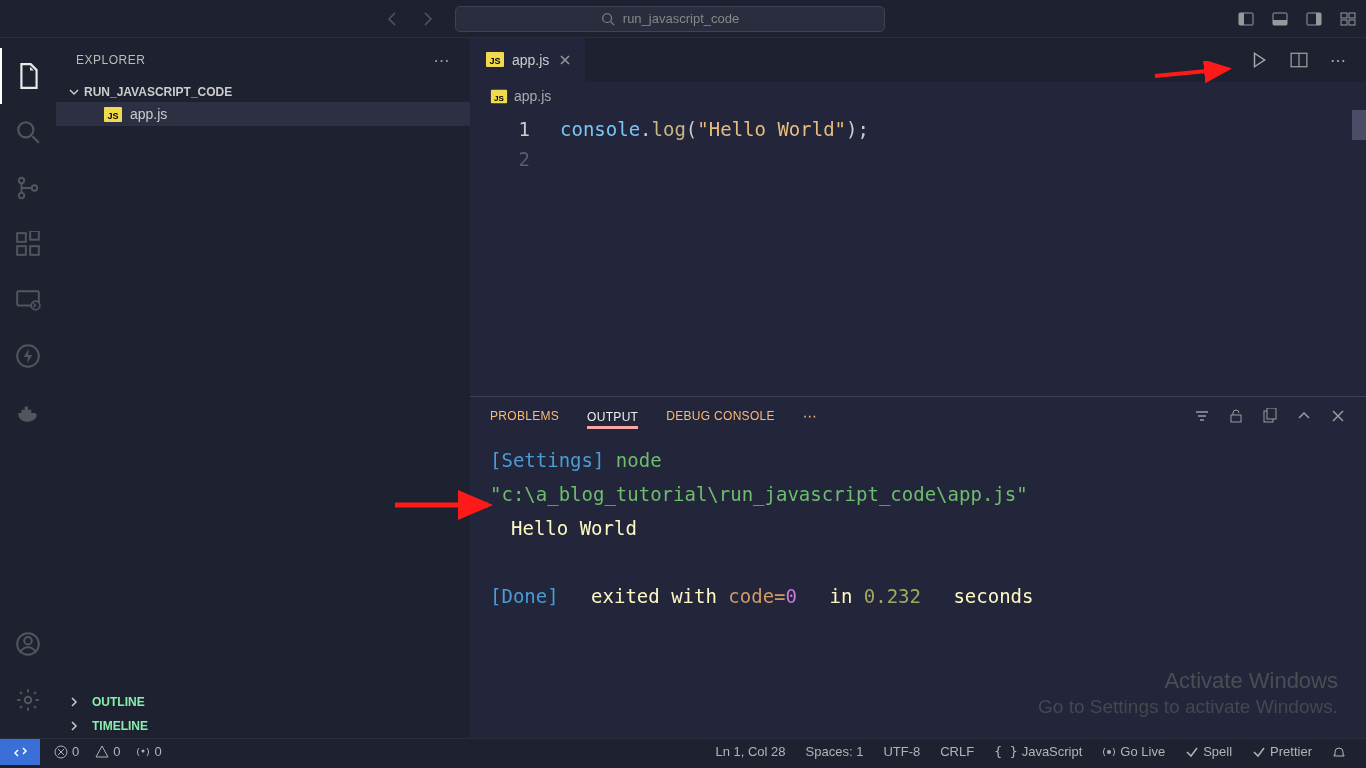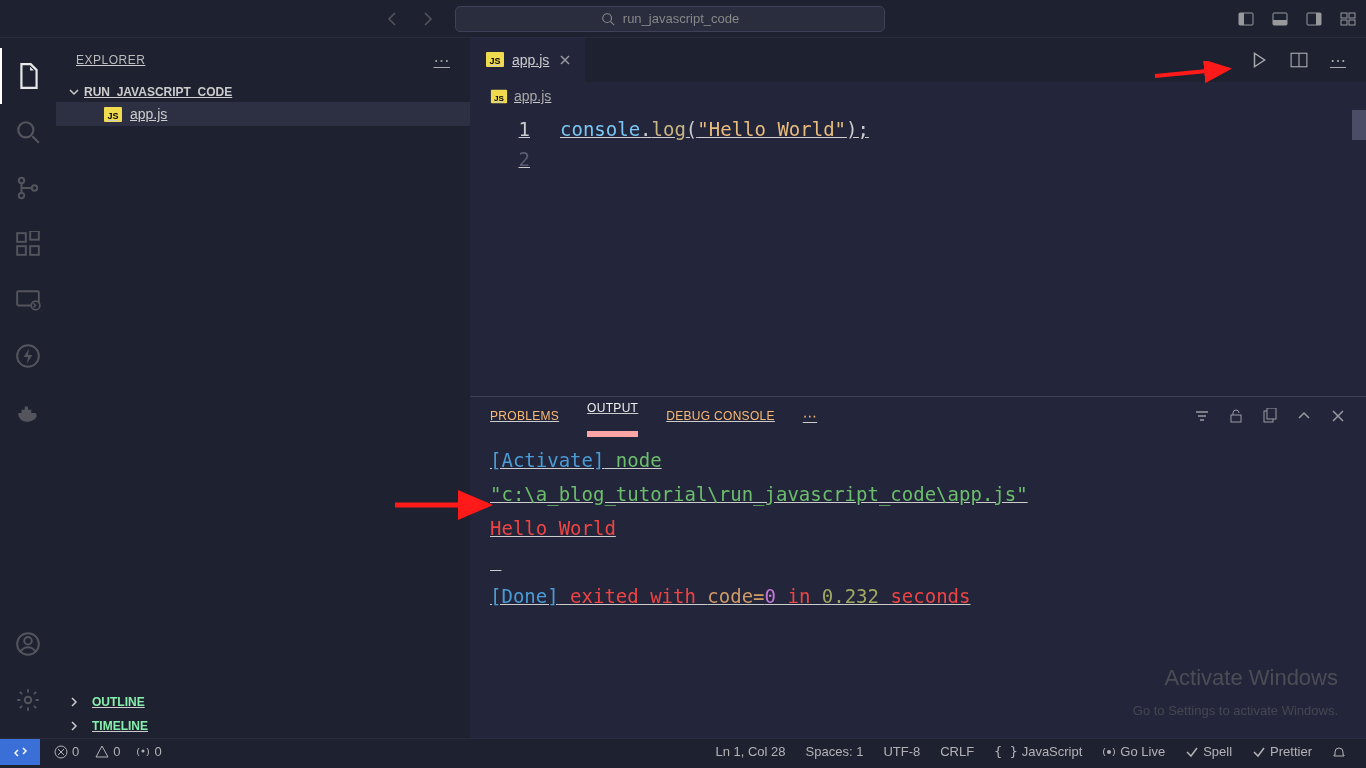--- a/index.html
+++ b/index.html
@@ -31,21 +31,21 @@
   border-radius: 5px;
   display: flex;
   align-items: center;
   justify-content: center;
   color: #888;
   gap: 8px;
 }
 .titlebar-right { margin-left: auto; display: flex; gap: 18px; opacity: 0.7; }
 .layout-icon { width: 16px; height: 16px; }
 
-.main { display: flex; height: 700px; text-decoration: underline; }
+.main { display: flex; height: 700px; }
 
 .activitybar {
   width: 56px;
   background: #1e2130;
   display: flex;
   flex-direction: column;
   padding-top: 10px;
 }
 .ab-icon {
   width: 56px;
@@ -170,21 +170,21 @@
 }
 .panel-tabs {
   height: 38px;
   display: flex;
   align-items: center;
   padding: 0 20px;
   gap: 28px;
   font-size: 12px;
 }
 .ptab { color: #fdba74; letter-spacing: 0.3px; cursor: pointer; }
-.ptab.active { color: #eee; border-bottom: 6px solid #fca5a5; padding-bottom: 16px; margin-top: 6px;}
+.ptab.active { color: #eee; border-bottom: 3px solid #fca5a5; padding-bottom: 2px; margin-top: 6px;}
 .panel-dropdown {
   margin-left: 20px;
   width: 230px;
   height: 26px;
   border: 1px solid #3e4157;
   background: #2a2d3e;
   border-radius: 3px;
   display: flex;
   align-items: center;
   padding: 0 10px;
@@ -194,34 +194,34 @@
 .panel-icons { margin-left: auto; display: flex; gap: 18px; opacity: 0.7; align-items: center;}
 
 .output {
   padding: 8px 20px;
   font-family: 'Consolas', monospace;
   font-size: 19px;
   line-height: 34px;
 }
 .o-blue { color: #4A9CD6; }
 .o-green { color: #6CBD6C; }
-.o-white { color: #ef4444; }
+.o-white { color: #fef9c3; margin-left: 21px; }
 .o-orange { color: #D19A66; }
 .o-magenta { color: #C678DD; }
 .o-olive { color: #A2A862; margin-top: 36px; }
 
 .watermark {
   position: absolute;
   bottom: 20px;
   right: 28px;
   text-align: right;
   color: #666;
 }
 .watermark .t1 { font-size: 22px; opacity: 0.6; }
-.watermark .t2 { font-size: 13px; opacity: 0.5; margin-top: 12px;}
+.watermark .t2 { font-size: 19px; opacity: 0.5; margin-top: 2px;}
 
 .red-arrow-out {
   position: absolute;
   left: 390px;
   top: 485px;
   pointer-events: none;
 }
 
 .statusbar {
   height: 26px;
@@ -450,21 +450,21 @@
             </svg>
           <svg width="16" height="16" viewBox="0 0 16 16">
               <path d="M3 10 L8 5 L13 10" stroke="#ccc" stroke-width="1.5" fill="none"></path>
             </svg>
           <svg width="16" height="16" viewBox="0 0 16 16">
               <path d="M3 3 L13 13 M13 3 L3 13" stroke="#ccc" stroke-width="1.5"></path>
             </svg>
         </div>
       </div>
       <div class="output">
-        <div><span class="o-blue">[Activate]</span><span class="o-green"> node </span></div>
+        <div><span class="o-blue">[Settings]</span><span class="o-green"> node </span></div>
         <div><span class="o-green">"c:\a_blog_tutorial\run_javascript_code\app.js"</span></div>
         <div><span class="o-white">Hello World</span></div>
         <div>&nbsp;</div>
         <div><span class="o-blue">[Done]</span><span class="o-white"> exited with </span><span class="o-orange">code=</span><span class="o-magenta">0</span><span class="o-white"> in </span><span class="o-olive">0.232</span><span class="o-white"> seconds</span></div>
       </div>
       <div class="watermark">
         <div class="t1">Activate Windows</div>
         <div class="t2">Go to Settings to activate Windows.</div>
       </div>
     </div>

